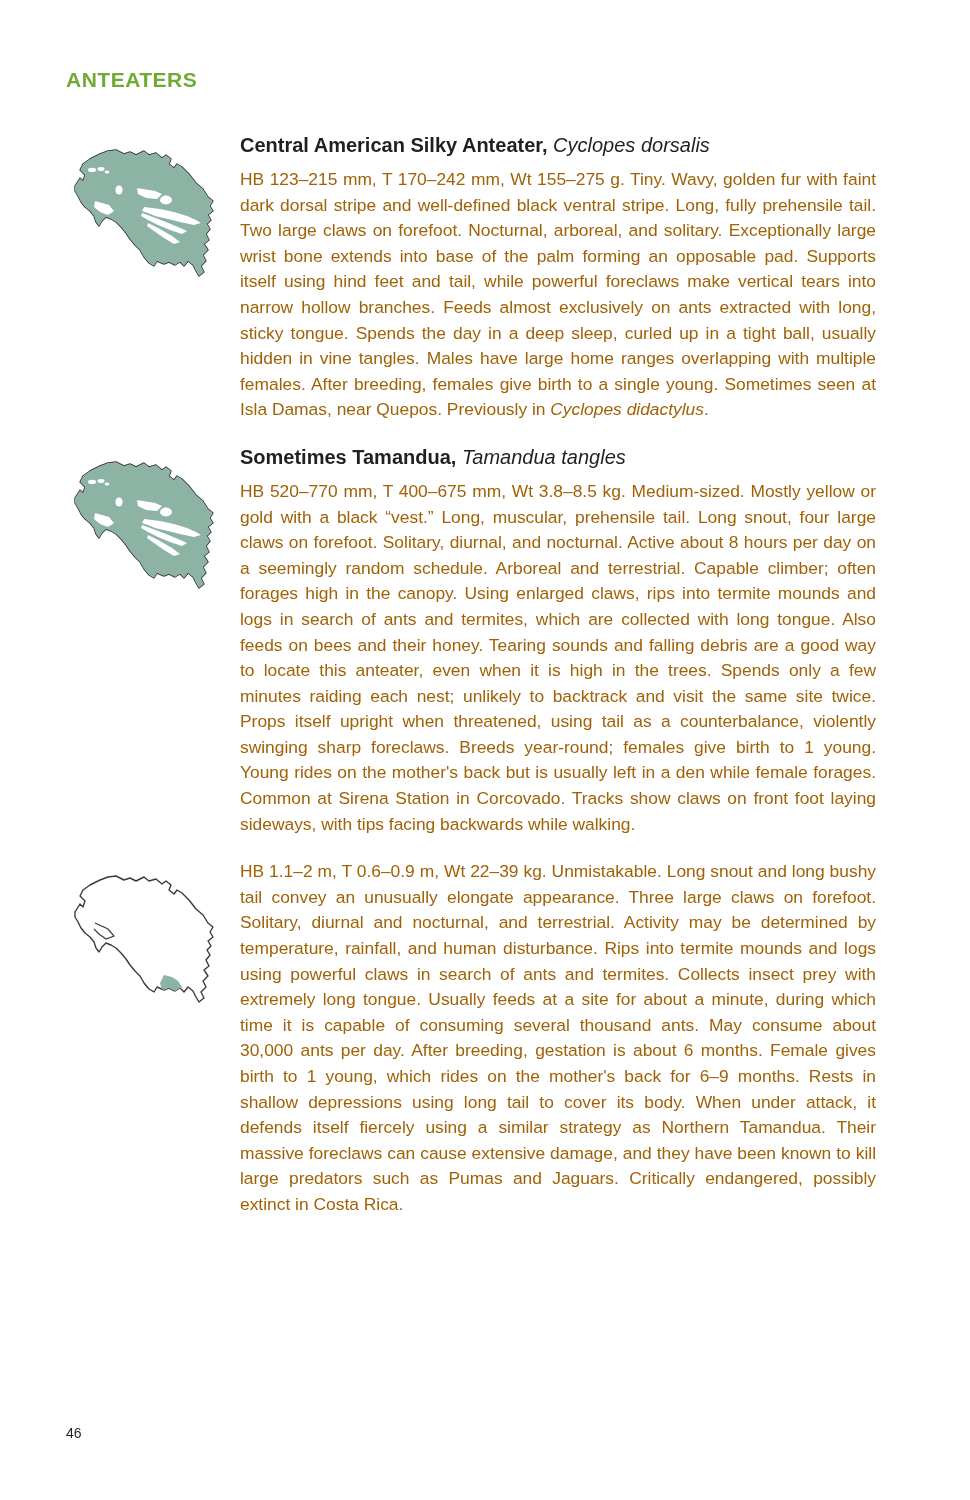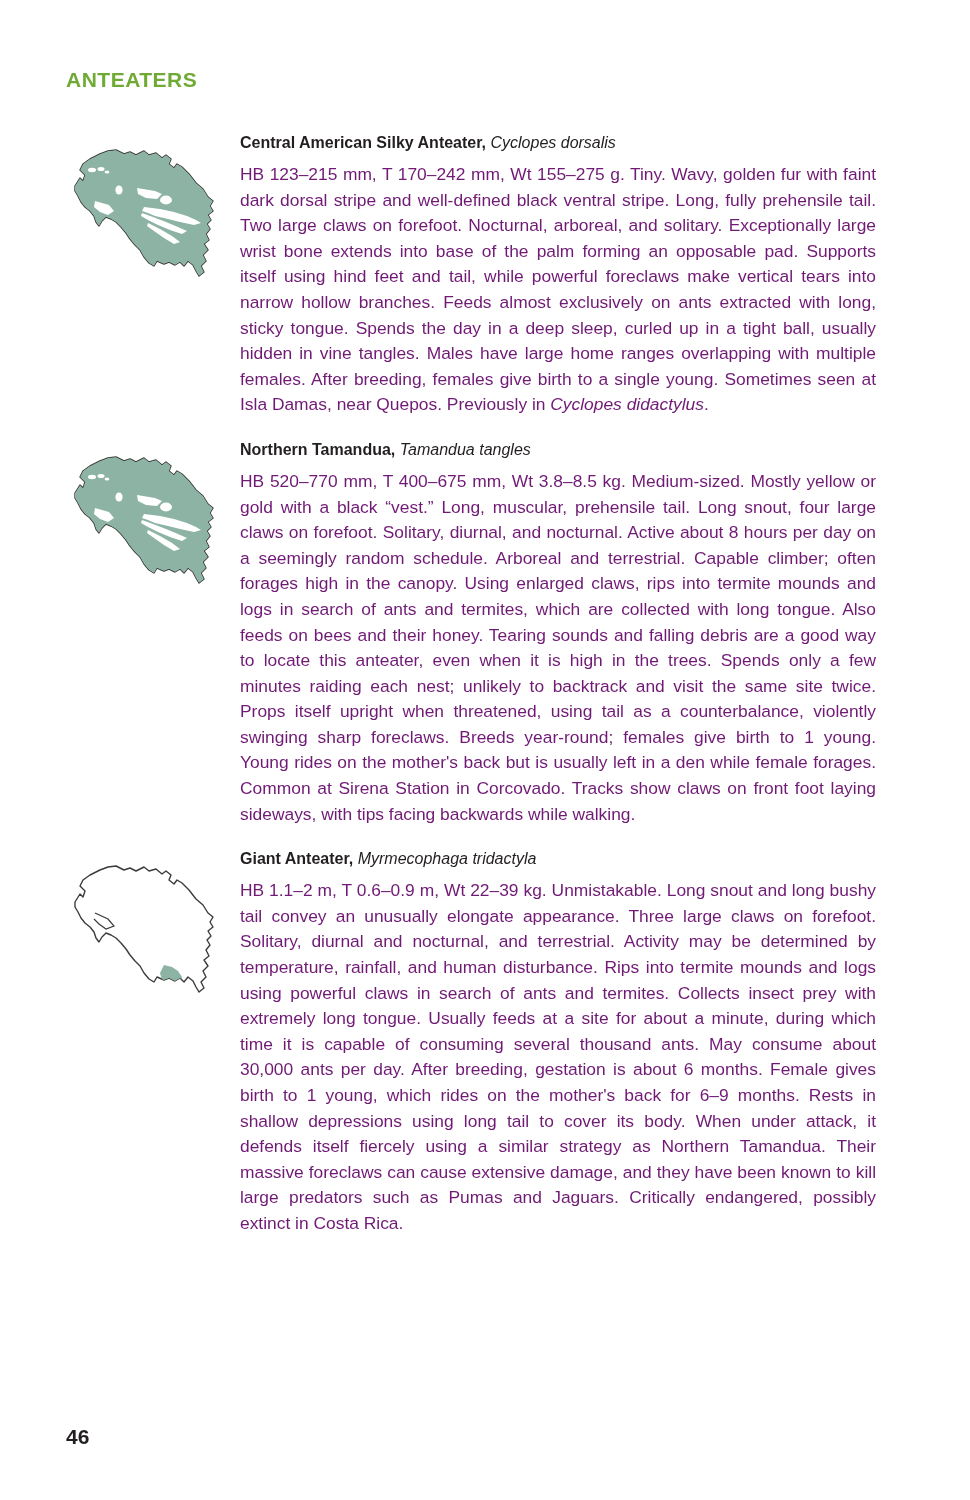--- a/index.html
+++ b/index.html
@@ -52,48 +52,48 @@
   .map-wrap svg {
     display: block;
     width: 170px;
     height: 160px;
   }
   .entry-body {
     margin-left: 184px;
     width: 636px;
   }
   .species-title {
-    font-size: 16px;
+    font-size: 20px;
     font-weight: bold;
     line-height: 1.25;
     margin: 0 0 9px 0;
     color: #231f20;
   }
   .species-title .sci {
     font-weight: normal;
     font-style: italic;
   }
   .species-text {
     font-size: 17.4px;
     line-height: 25.6px;
     text-align: justify;
     text-justify: inter-word;
     margin: 0;
-    color: #701a75;
+    color: #a16207;
     hyphens: auto;
   }
   .species-text i {
     font-style: italic;
   }
   .page-number {
     position: absolute;
     left: 66px;
     top: 1425px;
-    font-size: 21px;
-    font-weight: bold;
+    font-size: 14px;
+    font-weight: normal;
     color: #231f20;
   }
   
   .cr-outline {
     fill: #ffffff;
     stroke: #3b3b3b;
     stroke-width: 1.4;
     stroke-linejoin: round;
   }
   .cr-range {
@@ -168,21 +168,21 @@
               <path d="M39,64 L53,68 L58,74 L52,78 L44,75 L38,70 Z"></path>
               <path d="M88,70 L104,72 L118,75 L131,79 L140,83 L145,86 L138,88 L124,85 L112,82 L99,79 L92,76 L86,74 Z"></path>
               <path d="M86,76 L97,80 L110,85 L122,90 L131,94 L126,97 L114,93 L102,88 L92,83 L85,79 Z"></path>
               <path d="M92,86 L104,92 L116,99 L124,105 L118,107 L108,101 L98,94 L91,89 Z"></path>
             </g>
           </g>
         </svg>
       </div>
       <div class="entry-body">
         <h2 class="species-title">
-          <span>Northern Tamandua,</span>
+          <span>Sometimes Tamandua,</span>
           <span class="sci">Tamandua tangles</span>
         </h2>
         <p class="species-text"><span>HB 520–770 mm, T 400–675 mm, Wt 3.8–8.5 kg. Medium-sized. Mostly yellow or gold with a black “vest.” Long, muscular, prehensile tail. Long snout, four large claws on forefoot. Solitary, diurnal, and nocturnal. Active about 8 hours per day on a seemingly random schedule. Arboreal and terrestrial. Capable climber; often forages high in the canopy. Using enlarged claws, rips into termite mounds and logs in search of ants and termites, which are collected with long tongue. Also feeds on bees and their honey. Tearing sounds and falling debris are a good way to locate this anteater, even when it is high in the trees. Spends only a few minutes raiding each nest; unlikely to backtrack and visit the same site twice. Props itself upright when threatened, using tail as a counterbalance, violently swinging sharp foreclaws. Breeds year-round; females give birth to 1 young. Young rides on the mother's back but is usually left in a den while female forages. Common at Sirena Station in Corcovado. Tracks show claws on front foot laying sideways, with tips facing backwards while walking.</span><i></i><span></span></p>
       </div>
     </div>
 
     <div class="entry">
       <div class="map-wrap">
         <svg viewBox="0 0 170 160" xmlns="http://www.w3.org/2000/svg" aria-hidden="true">
           <defs>
@@ -193,24 +193,20 @@
           <path class="cr-outline" d="M19,49 L24,41 L27,44 L29,38 L24,33 L27,27 L34,22 L44,17 L52,14 L60,13 L68,17 L74,15 L80,18 L88,14 L93,18 L100,16 L106,21 L110,18 L115,22 L113,27 L118,31 L121,27 L126,30 L133,37 L140,46 L147,52 L152,60 L157,64 L154,69 L157,74 L152,78 L155,83 L151,87 L154,92 L150,97 L153,103 L148,107 L152,113 L147,118 L150,124 L145,129 L148,135 L143,139 L140,134 L137,128 L132,124 L128,129 L124,125 L119,128 L113,125 L108,127 L101,124 L98,129 L93,126 L88,120 L84,113 L79,108 L74,102 L70,96 L65,90 L60,85 L55,82 L50,80 L46,84 L43,89 L40,85 L38,79 L34,74 L29,70 L25,65 L22,59 L19,54 Z"></path>
 
           <path fill="none" stroke="#3b3b3b" stroke-width="1.2" d="M39,60 L52,66 L58,73 L50,76 L43,71 L38,66"></path>
           <g clip-path="url(#cr-clip-3)">
 
             <path class="cr-range" fill="#8cb3a3" d="M108,112 L116,114 L122,118 L126,124 L124,130 L118,133 L111,132 L106,127 L104,120 Z"></path>
           </g>
         </svg>
       </div>
       <div class="entry-body">
-        <h2 class="species-title">
-          <span>Giant Anteater,</span>
-          <span class="sci">Myrmecophaga tridactyla</span>
-        </h2>
         <p class="species-text"><span>HB 1.1–2 m, T 0.6–0.9 m, Wt 22–39 kg. Unmistakable. Long snout and long bushy tail convey an unusually elongate appearance. Three large claws on forefoot. Solitary, diurnal and nocturnal, and terrestrial. Activity may be determined by temperature, rainfall, and human disturbance. Rips into termite mounds and logs using powerful claws in search of ants and termites. Collects insect prey with extremely long tongue. Usually feeds at a site for about a minute, during which time it is capable of consuming several thousand ants. May consume about 30,000 ants per day. After breeding, gestation is about 6 months. Female gives birth to 1 young, which rides on the mother's back for 6–9 months. Rests in shallow depressions using long tail to cover its body. When under attack, it defends itself fiercely using a similar strategy as Northern Tamandua. Their massive foreclaws can cause extensive damage, and they have been known to kill large predators such as Pumas and Jaguars. Critically endangered, possibly extinct in Costa Rica.</span><i></i><span></span></p>
       </div>
     </div>
 
   </div>
 
   <div class="page-number">46</div>
 
 </div>
 

